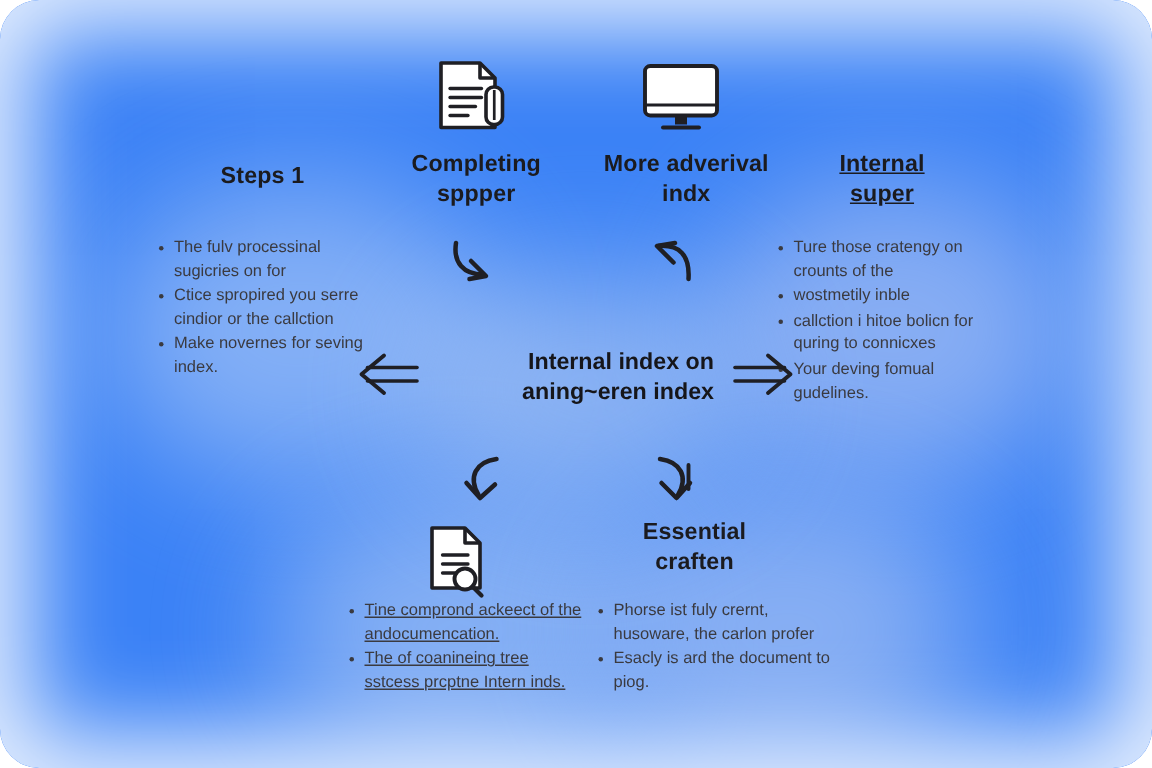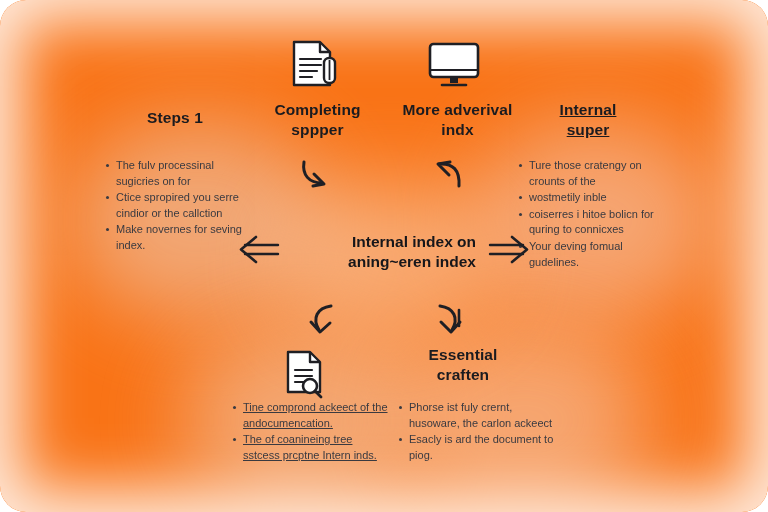--- a/index.html
+++ b/index.html
@@ -1,21 +1,21 @@
 <!DOCTYPE html>
 <html><head>
 <meta charset="utf-8">
 <style>
   html,body{margin:0;padding:0;background:#ffffff;}
   body{width:768px;height:512px;overflow:hidden;
        font-family:"Liberation Sans", sans-serif;}
 
   #canvas{
     position:relative;width:768px;height:512px;
-    background:#f97316;
+    background:#3b82f6;
     border-radius:26px;
     overflow:hidden;
   }
 
   
   .blob{position:absolute;border-radius:50%;filter:blur(42px);opacity:.42;pointer-events:none;}
   .blob.b1{left:70px; top:120px; width:260px;height:200px;background:#e8eef6;}
   .blob.b2{left:470px;top:120px; width:250px;height:200px;background:#f2eaf0;}
   .blob.b3{left:180px;top:330px; width:250px;height:180px;background:#eceff2;}
   .blob.b4{left:400px;top:330px; width:250px;height:180px;background:#f3eef0;}
@@ -112,21 +112,21 @@
 
   <div class="node bullets" style="left:105px;top:158px;width:150px;">
     <div class="li">The fulv processinal sugicries on for</div>
     <div class="li">Ctice spropired you serre cindior or the callction</div>
     <div class="li">Make novernes for seving index.</div>
   </div>
 
   <div class="node bullets" style="left:518px;top:158px;width:152px;">
     <div class="li">Ture those cratengy on crounts of the</div>
     <div class="li">wostmetily inble</div>
-    <div class="li">coiserres i hitoe bolicn for quring to connicxes</div>
+    <div class="li">callction i hitoe bolicn for quring to connicxes</div>
     <div class="li">Your deving fomual gudelines.</div>
   </div>
 
   <div class="arrow" style="left:236px;top:232px;">
     <svg width="46" height="36" viewBox="0 0 46 36">
       <line x1="42" y1="13" x2="9" y2="13" stroke="#1f1f24" stroke-width="2.4" stroke-linecap="round"></line>
       <line x1="42" y1="22" x2="9" y2="22" stroke="#1f1f24" stroke-width="2.4" stroke-linecap="round"></line>
       <path d="M20 5 L5 17.5 L20 30" fill="none" stroke="#1f1f24" stroke-width="2.6" stroke-linecap="round" stroke-linejoin="round"></path>
     </svg>
   </div>
@@ -171,17 +171,17 @@
 
   <div class="node heading" style="left:398px;top:345px;width:130px;">Essential
 craften</div>
 
   <div class="node bullets" style="left:232px;top:400px;width:160px;text-decoration:underline;">
     <div class="li">Tine comprond ackeect of the andocumencation.</div>
     <div class="li">The of coanineing tree sstcess prcptne Intern inds.</div>
   </div>
 
   <div class="node bullets" style="left:398px;top:400px;width:160px;">
-    <div class="li">Phorse ist fuly crernt, husoware, the carlon ackeect</div>
+    <div class="li">Phorse ist fuly crernt, husoware, the carlon profer</div>
     <div class="li">Esacly is ard the document to piog.</div>
   </div>
 
 </div>
 
 </body></html>

